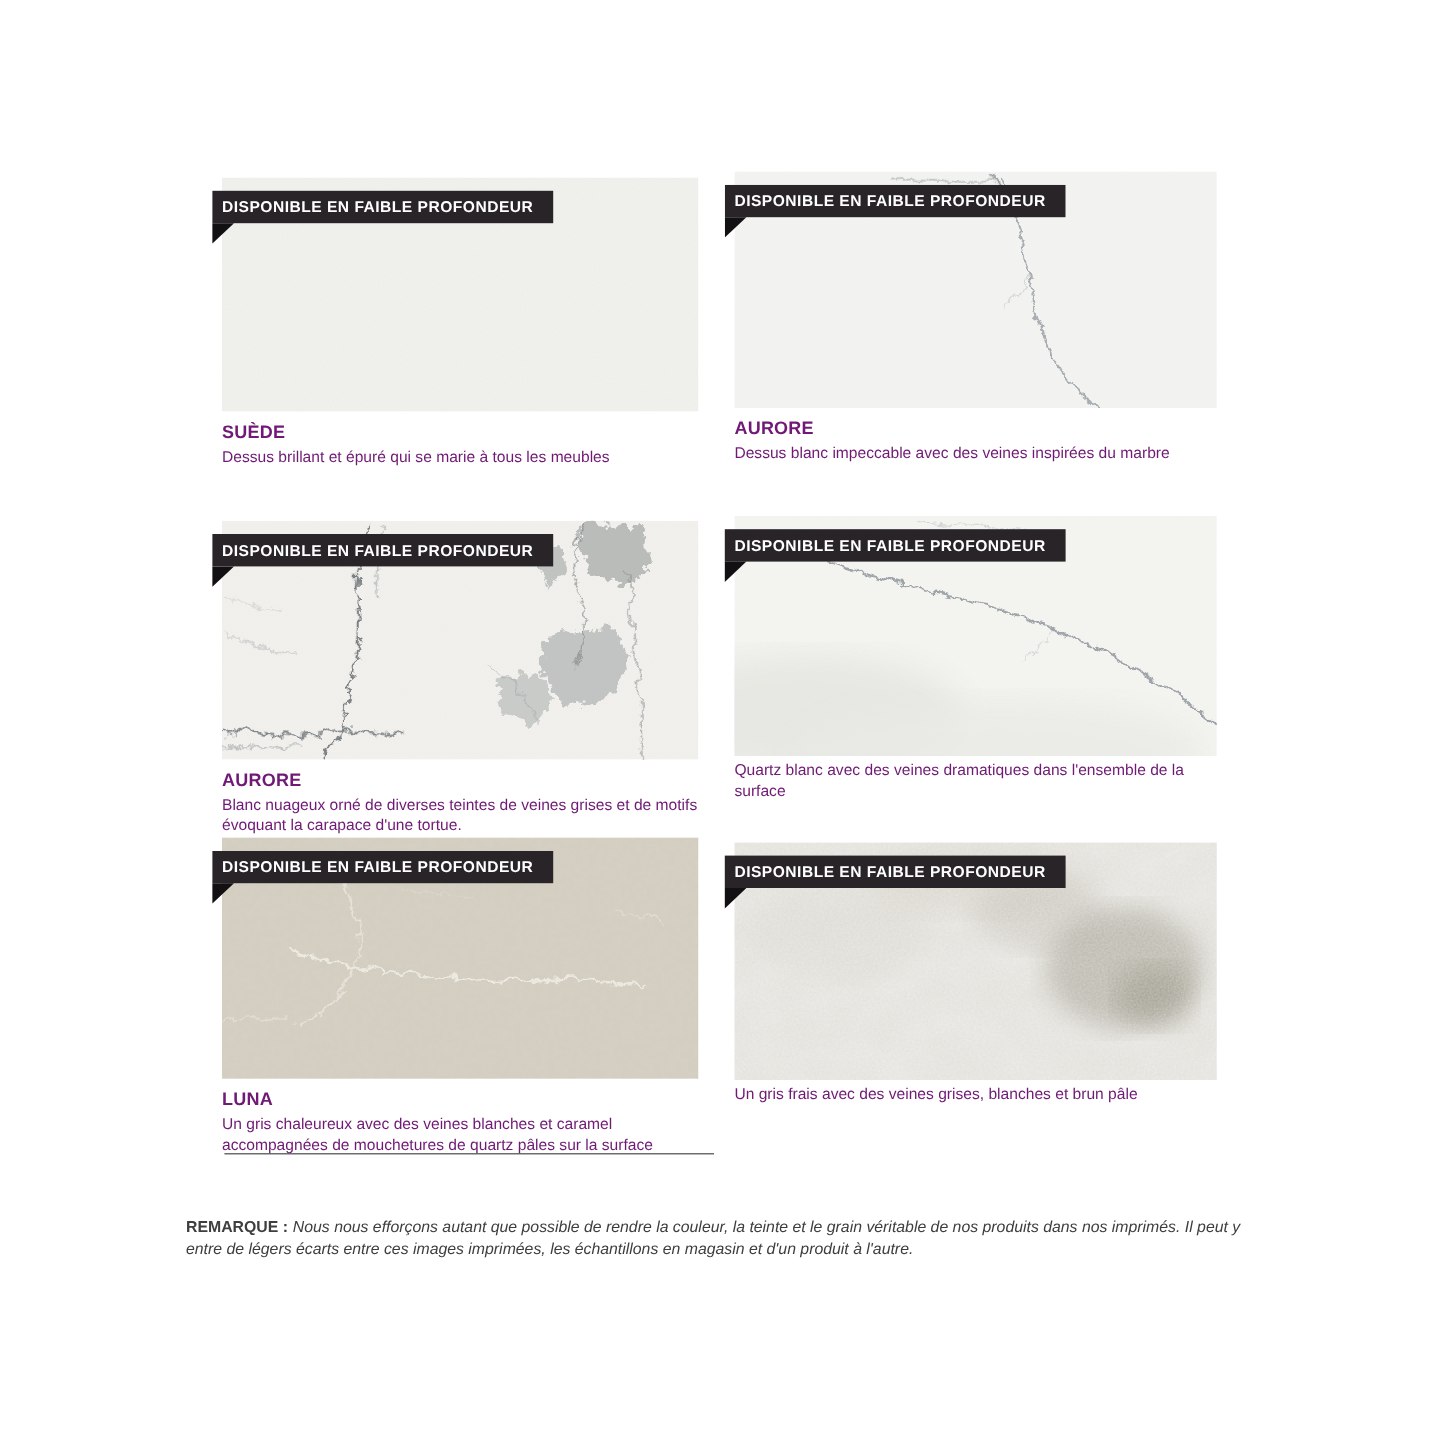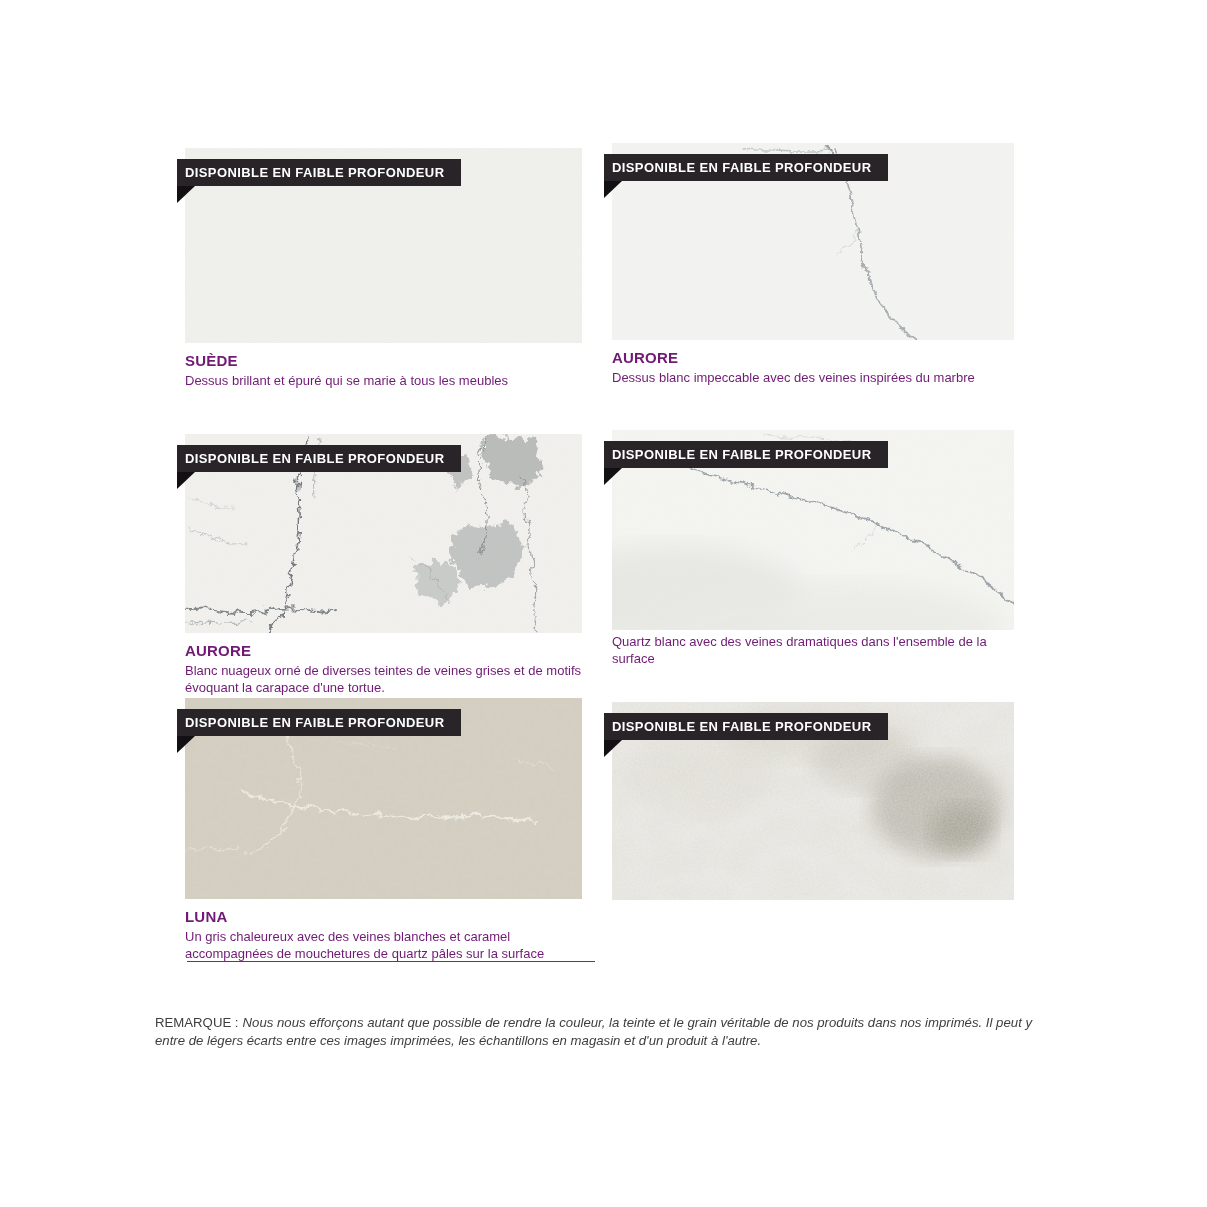--- a/index.html
+++ b/index.html
@@ -11,21 +11,21 @@
   .ribbon{position:absolute;left:-8px;top:11px;height:27px;line-height:27px;
           background:#282428;color:#ffffff;font-size:13px;font-weight:bold;
           letter-spacing:.4px;padding:0 17px 0 8px;white-space:nowrap;}
   .fold{position:absolute;left:-8px;top:38px;width:0;height:0;
         border-top:17px solid #131013;border-right:18px solid transparent;}
   .title{margin:9px 0 0 0;font-size:15px;font-weight:bold;color:#701a75;letter-spacing:.2px;}
   .desc{margin:3px 0 0 0;font-size:13px;line-height:17px;color:#701a75;max-width:434px;}
   .separator{position:absolute;height:1px;background:#4a4a4a;}
   .note{position:absolute;left:155px;top:1001px;width:900px;font-size:13.2px;
         line-height:17.5px;color:#3e3e3e;}
-  .note-label{font-weight:normal;font-style:normal;margin-right:4px;}
+  .note-label{font-weight:bold;font-style:normal;margin-right:4px;}
   .note-text{font-style:italic;}
 </style>
 </head>
 <body>
 
 <div class="page">
 
   <figure class="card" style="left:185px;top:148px;width:397px">
     <div class="imgbox">
       <svg width="397" height="195" viewBox="0 0 397 195">
@@ -229,20 +229,21 @@
         <ellipse cx="350" cy="128" rx="32" ry="26" fill="#6f6a58" opacity="0.35" filter="url(#b-gg)"></ellipse>
         <ellipse cx="255" cy="60" rx="55" ry="30" fill="#a9a497" opacity="0.3" filter="url(#b-gg)"></ellipse>
         <rect width="402" height="198" filter="url(#gr-gg)"></rect>
         <rect width="402" height="198" filter="url(#gr-gg2)"></rect>
       </svg>
       <div class="ribbon">
         <span>DISPONIBLE EN FAIBLE PROFONDEUR</span>
       </div>
       <span class="fold"></span>
     </div>
+    <p class="desc">Un gris frais avec des veines grises, blanches et brun pâle</p>
   </figure>
 
   <div class="separator" style="left:187px;top:961px;width:408px"></div>
 
   <p class="note">
     <span class="note-label">REMARQUE :</span><span class="note-text">Nous nous efforçons autant que possible de rendre la couleur, la teinte et le grain véritable de nos produits dans nos imprimés. Il peut y entre de légers écarts entre ces images imprimées, les échantillons en magasin et d'un produit à l'autre.</span>
   </p>
 
 </div>
 

